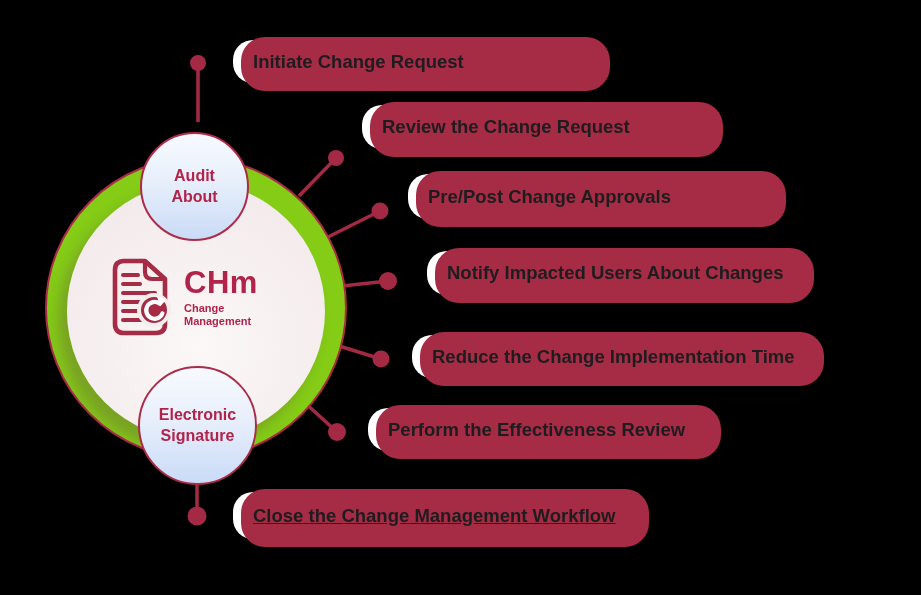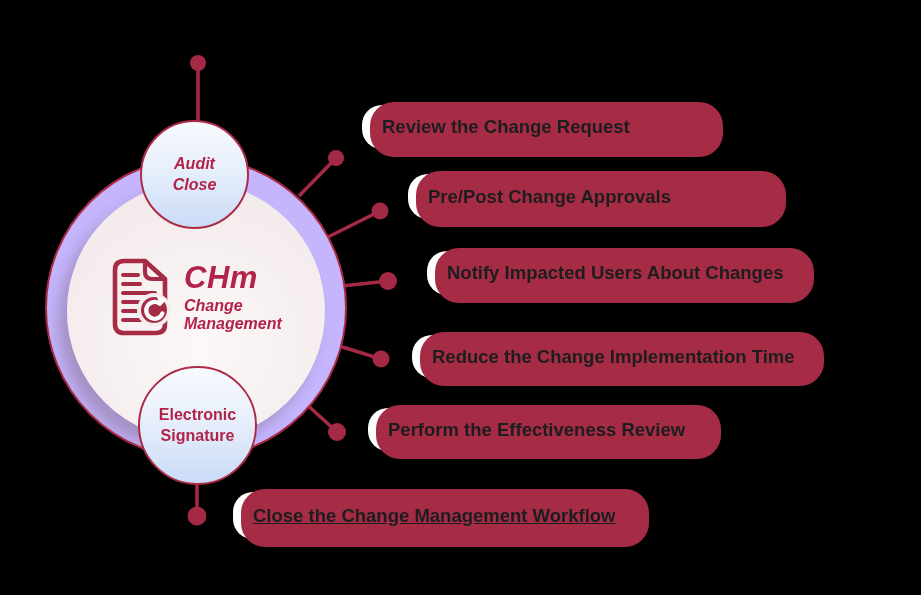--- a/index.html
+++ b/index.html
@@ -6,43 +6,43 @@
   .stage{
     position:relative;width:921px;height:595px;background:#000;overflow:hidden;
     font-family:"Liberation Sans", sans-serif;
   }
   
   .connectors{position:absolute;left:0;top:0;z-index:1;}
 
   
   .hub{
     position:absolute;left:45px;top:157px;width:302px;height:302px;border-radius:50%;
-    background:#c4b5fd;border:2px solid #AC2B47;box-sizing:border-box;z-index:2;font-style:italic;
+    background:#84cc16;border:2px solid #AC2B47;box-sizing:border-box;z-index:2;
   }
   .hub-inner{
     position:absolute;left:20px;top:23px;width:258px;height:258px;border-radius:50%;
     background:radial-gradient(circle at 52% 64%, #FCF8F8 0%, #F5EDEE 58%, #EFE6E7 100%);
     box-shadow:-9px 11px 14px rgba(96,62,68,0.30);
   }
   .hub-content{
     position:absolute;left:62px;top:98px;display:flex;align-items:center;gap:13px;z-index:3;
   }
   .hub-text{display:flex;flex-direction:column;color:#B22349;}
   .hub-code{font-size:31px;font-weight:bold;line-height:1;letter-spacing:0.5px;}
-  .hub-name{font-size:16px;font-weight:bold;line-height:1.12;margin-top:4px;}
+  .hub-name{font-size:11px;font-weight:bold;line-height:1.12;margin-top:4px;}
 
   
   .satellite{
     position:absolute;border-radius:50%;box-sizing:border-box;z-index:3;
     border:2px solid #AC2B47;
     background:linear-gradient(180deg,#F7FAFE 0%,#E9F0FB 42%,#CADBF7 100%);
     display:flex;flex-direction:column;align-items:center;justify-content:center;
     color:#B22349;font-weight:bold;font-size:16px;line-height:1.3;text-align:center;
   }
-  .sat-audit{left:140px;top:120px;width:109px;height:109px;font-style:italic;}
+  .sat-audit{left:140px;top:132px;width:109px;height:109px;}
   .sat-esig{left:138px;top:366px;width:119px;height:119px;}
 
   
   .pill{
     position:absolute;z-index:4;background:#ffffff;border-radius:20px;
     display:flex;align-items:center;padding-left:20px;box-sizing:border-box;
     font-size:18.5px;font-weight:bold;color:#1D1D1F;white-space:nowrap;
   }
   .pill::before{
     content:"";position:absolute;z-index:-1;border-radius:24px;background:#A62B45;
@@ -105,27 +105,30 @@
         <span class="hub-name">
           <span>Change</span><br>
           <span>Management</span>
         </span>
       </div>
     </div>
   </div>
 
   <div class="satellite sat-audit">
     <span>Audit</span>
-    <span>Close</span>
+    <span>About</span>
   </div>
   <div class="satellite sat-esig">
     <span>Electronic</span>
     <span>Signature</span>
   </div>
 
+  <div class="pill pill-1">
+    <span>Initiate Change Request</span>
+  </div>
   <div class="pill pill-2">
     <span>Review the Change Request</span>
   </div>
   <div class="pill pill-4">
     <span>Notify Impacted Users About Changes</span>
   </div>
   <div class="pill pill-3">
     <span>Pre/Post Change Approvals</span>
   </div>
   <div class="pill pill-5">

